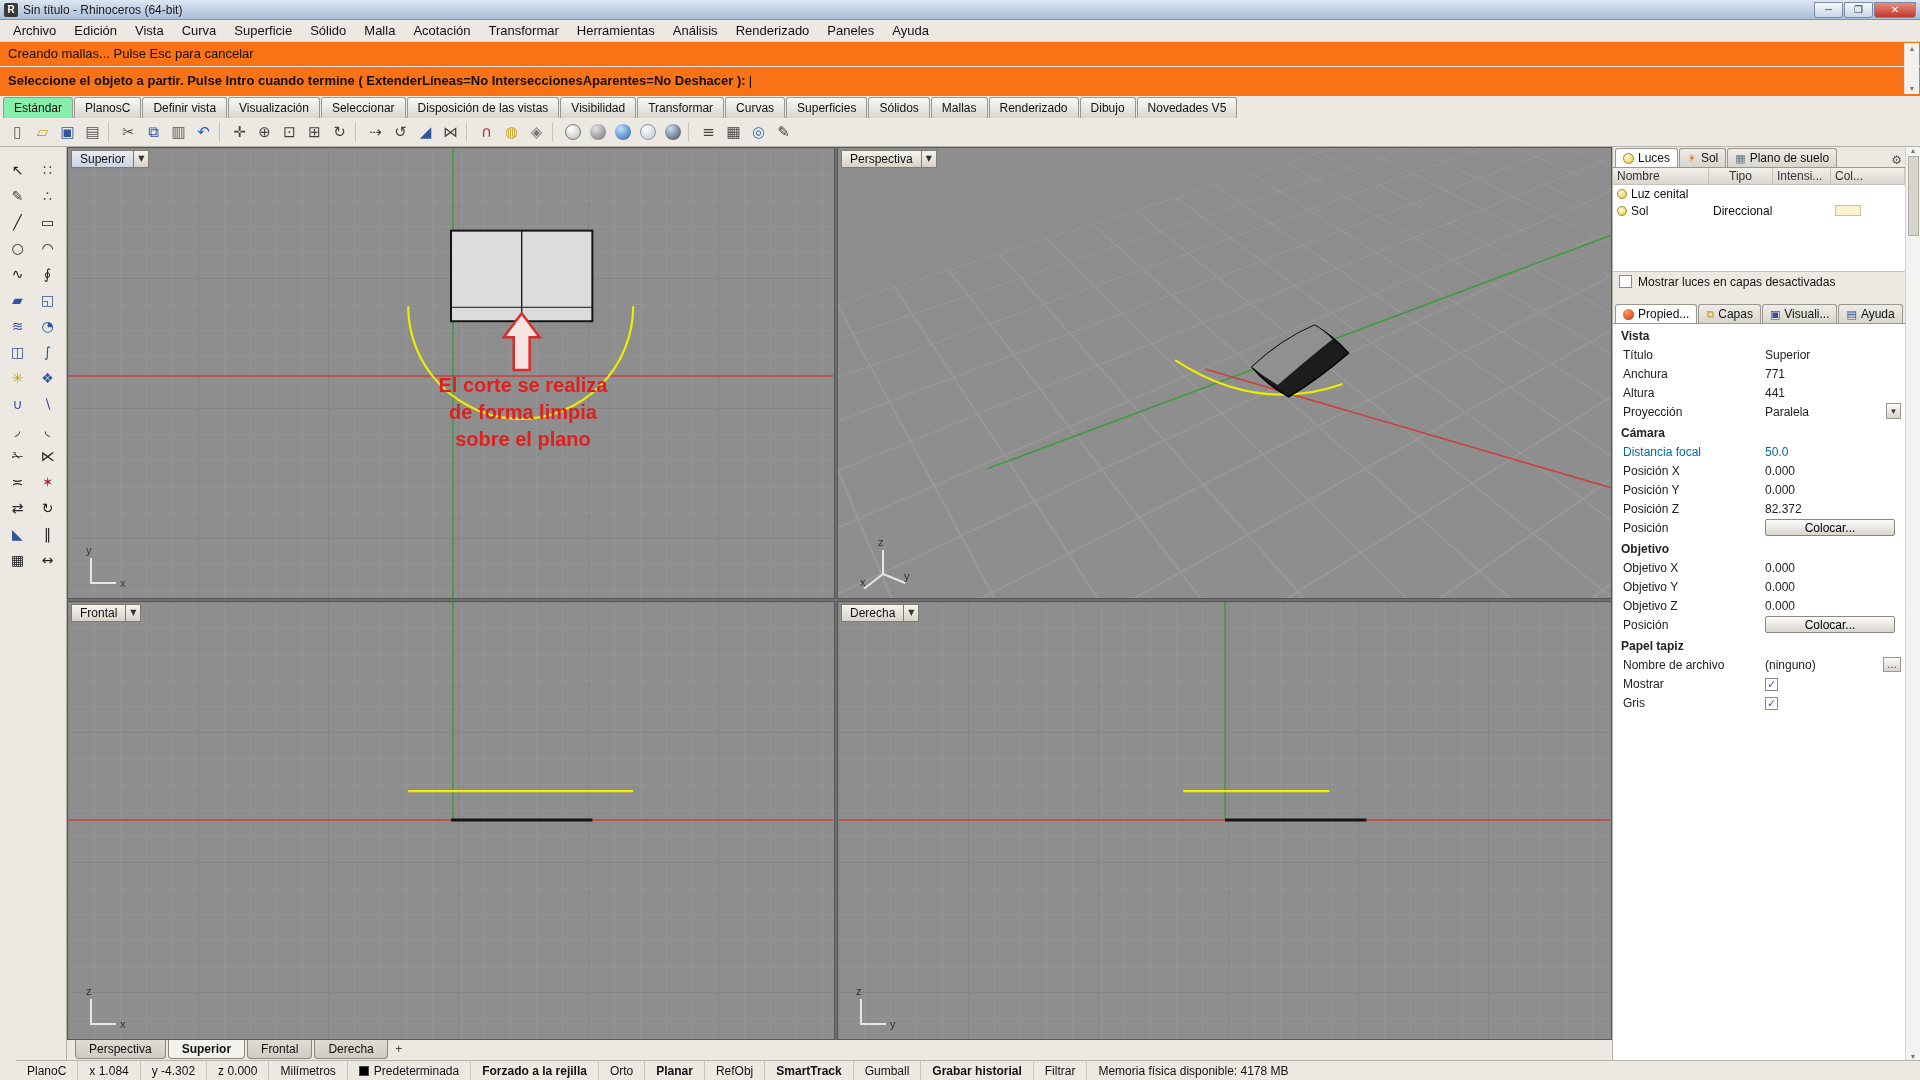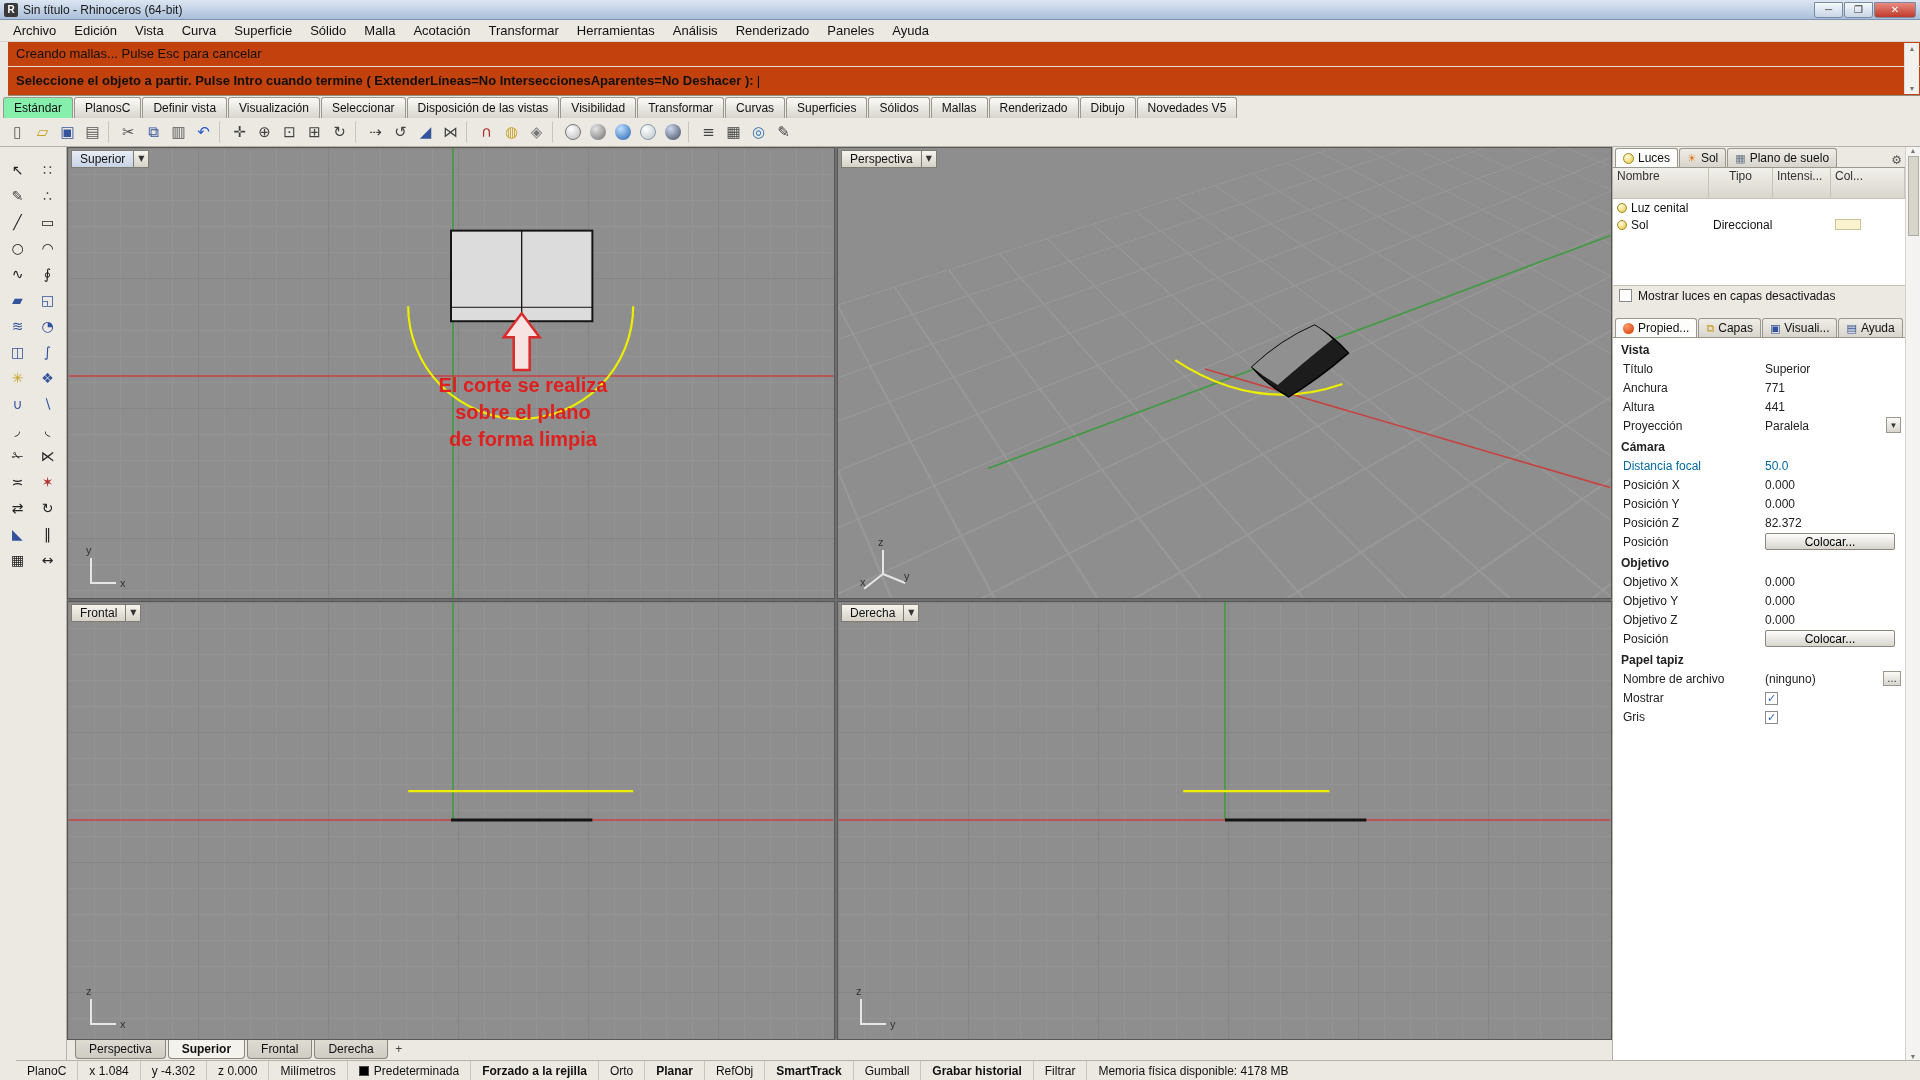--- a/index.html
+++ b/index.html
@@ -11,21 +11,21 @@
   .titlebar{position:absolute;left:0;top:0;right:0;height:20px;background:linear-gradient(#dce6f2,#aabfda);border-bottom:1px solid #7a92b4;display:flex;align-items:center;padding:0 4px;}
   .app-icon{width:14px;height:14px;background:#3a3a3a;color:#fff;font-size:10px;font-weight:bold;display:flex;align-items:center;justify-content:center;border-radius:2px;margin-right:5px;}
   .title-text{font-size:12px;color:#1a1a1a;}
   .win-btns{margin-left:auto;display:flex;}
   .win-btn{width:29px;height:16px;display:flex;align-items:center;justify-content:center;font-size:10px;border:1px solid #7a8aa0;border-radius:0 0 3px 3px;background:linear-gradient(#f4f8fc,#c9d6e6);color:#333;margin-left:1px;}
   .win-btn.close{background:linear-gradient(#e98b80,#c0392b);color:#fff;width:42px;}
 
   .menubar{position:absolute;left:0;top:20px;right:0;height:22px;display:flex;align-items:flex-end;padding-left:4px;background:#ece9e2;border-bottom:1px solid #d8d5cd;}
   .menu-item{padding:3px 9px;font-size:13px;}
 
-  .cmdwrap{position:absolute;left:8px;top:42px;right:0;height:54px;background:#c2410c;border-bottom:1px solid #8f8c84;}
+  .cmdwrap{position:absolute;left:0;top:42px;right:0;height:54px;background:#f97316;border-bottom:1px solid #8f8c84;}
   .cmd-history{height:24px;padding:4px 8px;font-size:13px;color:#111;}
   .cmd-prompt{height:29px;padding:6px 8px;border-top:1px solid #e2e0da;font-weight:bold;font-size:13px;white-space:nowrap;}
   .cmd-prompt .opts{font-weight:bold;}
   .caret{font-weight:normal;margin-left:3px;color:#000;}
   .cmd-scroll{position:absolute;right:1px;top:1px;bottom:1px;width:15px;display:flex;flex-direction:column;justify-content:space-between;align-items:center;background:#f2f1ee;border-left:1px solid #ddd;font-size:7px;color:#777;padding:2px 0;}
 
   .tabstrip{position:absolute;left:0;top:96px;right:0;height:22px;display:flex;align-items:flex-end;padding-left:3px;background:#ece9e2;}
   .ttab{padding:3px 10px;font-size:12px;border:1px solid #9a978f;border-bottom:none;border-radius:3px 3px 0 0;background:linear-gradient(#fbfaf7,#d8d5cd);margin-right:1px;white-space:nowrap;}
   .ttab.active{background:#86efac;}
 
@@ -94,21 +94,21 @@
   .panel-inner{position:absolute;left:0;top:0;right:15px;bottom:0;display:flex;flex-direction:column;}
   .panel-tabs{display:flex;align-items:flex-end;height:20px;padding-left:2px;flex:0 0 20px;}
   .ptab{display:flex;align-items:center;gap:4px;padding:0 7px;font-size:12px;height:19px;border:1px solid #9a978f;border-bottom:none;border-radius:3px 3px 0 0;background:linear-gradient(#efede7,#d8d5cd);margin-right:1px;white-space:nowrap;}
   .ptab.active{background:#fdfdfc;}
   .ptab-gear{margin-left:auto;font-size:12px;color:#555;padding:0 3px;}
   .pticon{font-size:11px;line-height:1;}
   .bulb{width:11px;height:11px;border-radius:50%;background:radial-gradient(circle at 35% 30%,#fffbe0,#e8c63a);border:1px solid #a08820;display:inline-block;}
   .prop-dot{width:11px;height:11px;border-radius:50%;background:radial-gradient(circle at 35% 30%,#ff9a66,#cc3300);display:inline-block;}
 
   .lights-table{background:#fff;border-top:1px solid #9a978f;flex:0 0 auto;}
-  .lt-header{display:flex;height:31px;background:linear-gradient(#f2f0ea,#d9d6ce);border-bottom:1px solid #c6c3bb;}
+  .lt-header{display:flex;height:17px;background:linear-gradient(#f2f0ea,#d9d6ce);border-bottom:1px solid #c6c3bb;}
   .lt-header .lt-c{border-right:1px solid #c6c3bb;font-size:12px;color:#333;padding:1px 4px;overflow:hidden;white-space:nowrap;}
   .lt-row{display:flex;height:17px;background:#fff;}
   .lt-row .lt-c{font-size:12px;padding:1px 4px;display:flex;align-items:center;gap:4px;overflow:hidden;white-space:nowrap;}
   .c1{width:96px;} .c2{width:64px;text-align:center;} .c3{width:58px;} .c4{flex:1;}
   .bulb-small{width:10px;height:10px;border-radius:50%;background:radial-gradient(circle at 35% 30%,#fffbe0,#e8c63a);border:1px solid #a08820;flex:0 0 10px;}
   .sun-swatch{width:26px;height:11px;background:#fbf3cd;border:1px solid #c9c39a;}
   .lt-empty{height:52px;background:#fff;}
   .lt-check{height:20px;display:flex;align-items:center;gap:6px;padding-left:6px;background:#ece9e2;border-top:1px solid #c6c3bb;font-size:12px;}
   .cb{width:13px;height:13px;background:#fff;border:1px solid #8a8a8a;display:inline-flex;align-items:center;justify-content:center;font-size:11px;color:#2b5fbf;flex:0 0 13px;}
   .cb.checked::after{content:"✓";}
@@ -409,22 +409,22 @@
         <path d="M 341 159 A 113 113 0 0 0 567 159" fill="none" stroke="#eded00" stroke-width="2.2"></path>
         <g>
           <rect x="384" y="83" width="142" height="91" fill="#dcdcdc" stroke="#141414" stroke-width="2"></rect>
           <line x1="455" y1="83" x2="455" y2="174" stroke="#141414" stroke-width="1.3"></line>
           <line x1="384" y1="160" x2="526" y2="160" stroke="#141414" stroke-width="1"></line>
         </g>
         <path d="M455,166 L437,190 L447,190 L447,223 L463,223 L463,190 L473,190 Z" fill="#f8e3e3" stroke="#d92b2b" stroke-width="2.5"></path>
       </svg>
       <div class="annotation">
         <div>El corte se realiza</div>
+        <div>de forma limpia</div>
         <div>sobre el plano</div>
-        <div>de forma limpia</div>
       </div>
       <div class="vp-chip">
         <span class="lbl">Superior</span>
         <span class="car">▼</span>
       </div>
       <div class="axis">
         <span class="av"></span>
           <span class="ah"></span>
         <span class="lv">y</span>
         <span class="lh">x</span>

